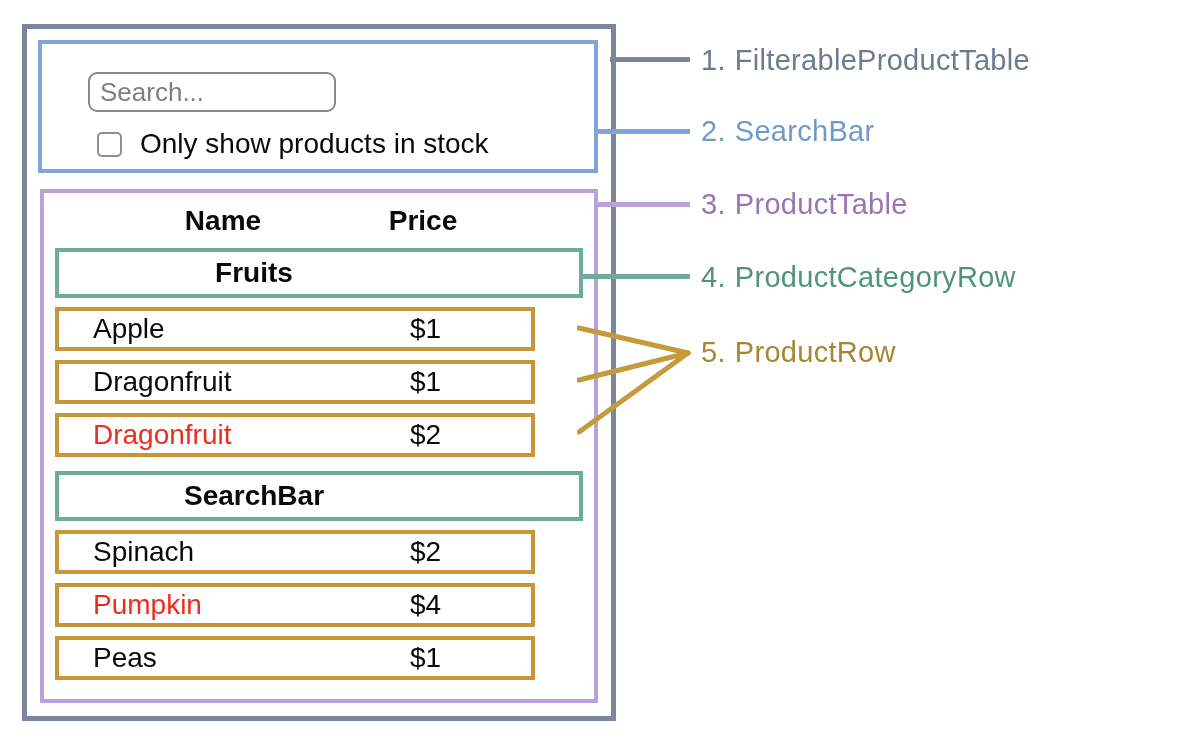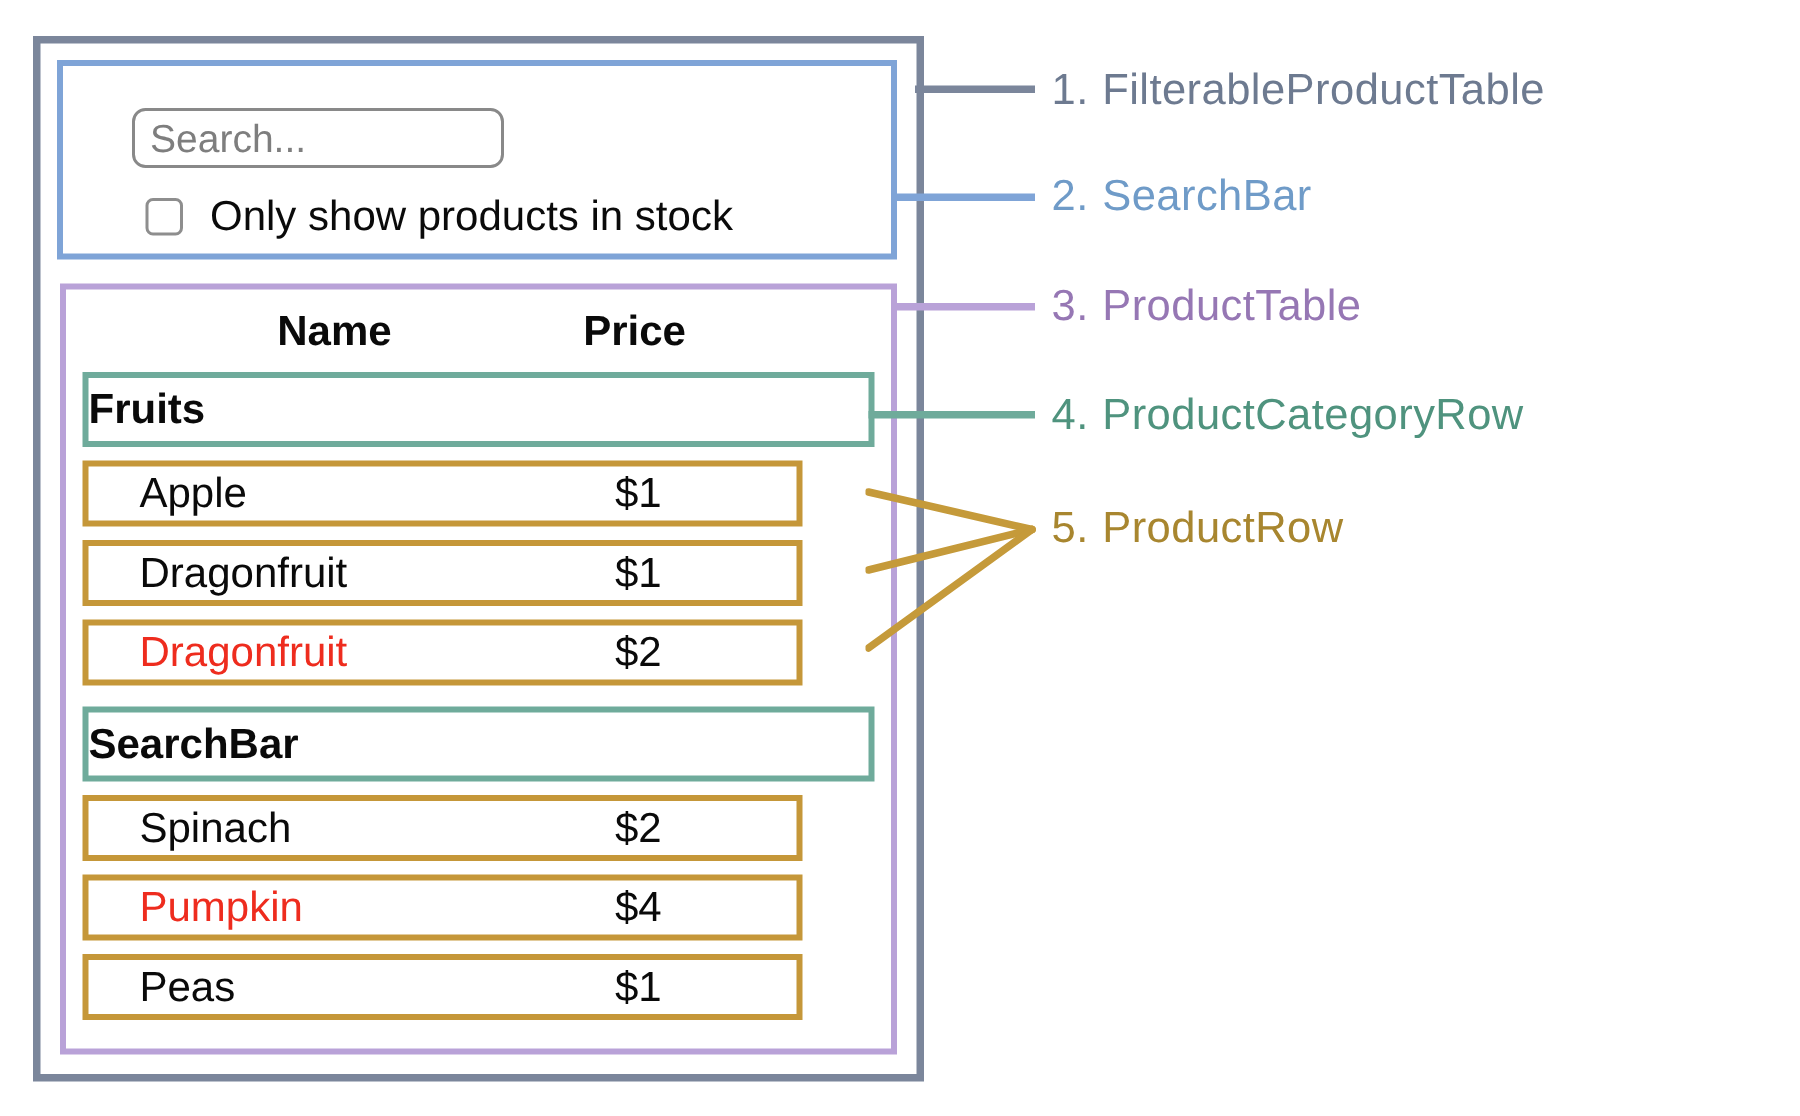--- a/index.html
+++ b/index.html
@@ -87,20 +87,21 @@
     margin-left: 11px;
     width: 528px; height: 50px;
     border: 4px solid #6fab9b;
     box-sizing: border-box;
     background: #ffffff;
     display: flex; align-items: center;
   }
   .cat-label {
     display: block;
     width: 390px;
+    text-align: center;
     font-size: 28px; font-weight: 700; color: #0a0a0a;
   }
   .prod-row {
     position: relative;
     margin-left: 11px;
     margin-top: 9px;
     width: 480px; height: 44px;
     border: 4px solid #c59739;
     box-sizing: border-box;
     background: #ffffff;

